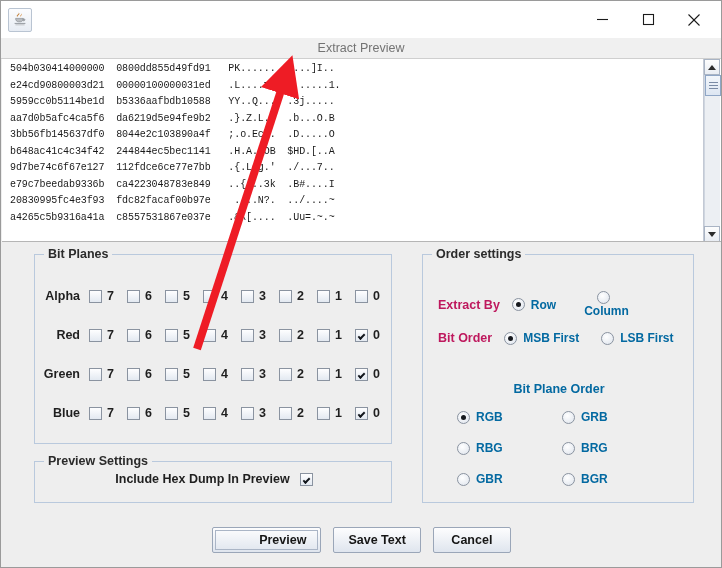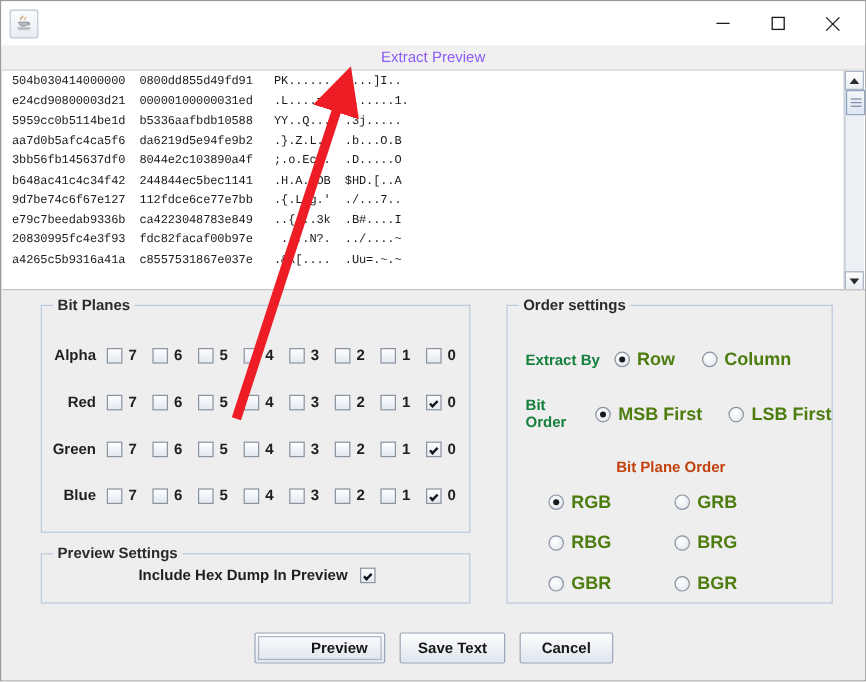--- a/index.html
+++ b/index.html
@@ -46,21 +46,21 @@
   
   #header-strip {
     position: absolute; left: 0; top: 37px;
     width: 720px; height: 21px;
     background: #f0f0f0;
     border-bottom: 1px solid #cfcfcf;
     display: flex; align-items: center; justify-content: center;
   }
   #header-title {
     font-size: 12.5px;
-    color: #8b5cf6;
+    color: #737373;
   }
 
   
   #hex-area {
     position: absolute; left: 1px; top: 58px;
     width: 719px; height: 183px;
     background: #ffffff;
     border-bottom: 1px solid #b5b5b5;
     overflow: hidden;
   }
@@ -187,52 +187,52 @@
   }
 
   
   #grp-order { left: 420px; top: 12px; width: 272px; height: 249px; }
 
   .opt-row {
     position: absolute;
     display: flex; align-items: center;
   }
   .opt-label {
-    font-size: 12.5px; font-weight: bold; color: #15803d;
+    font-size: 12.5px; font-weight: bold; color: #be185d; text-align: right;
   }
   .rb {
     width: 13px; height: 13px; border-radius: 50%;
     border: 1px solid #8a93a0;
     background: radial-gradient(circle at 40% 35%, #ffffff, #dde3ec);
     position: relative; flex: none;
   }
   .rb.selected::after {
     content: "";
     position: absolute; left: 3px; top: 3px;
     width: 5px; height: 5px; border-radius: 50%;
     background: #16191e;
   }
   .rb-text {
-    font-size: 15px; font-weight: bold; color: #4d7c0f;
+    font-size: 12px; font-weight: bold; color: #0369a1;
     margin-left: 6px; white-space: nowrap;
   }
   .rb-item { display: flex; align-items: center; }
 
   #row-extractby { left: 15px; top: 36px; }
   #row-extractby .opt-label { margin-right: 12px; }
-  #row-extractby .rb-item + .rb-item { margin-left: 22px; }
+  #row-extractby .rb-item + .rb-item { margin-left: 22px; flex-direction: column; }
 
   #row-bitorder { left: 15px; top: 76px; }
   #row-bitorder .opt-label { margin-right: 12px; }
   #row-bitorder .rb-item + .rb-item { margin-left: 22px; }
 
   #bpo-title {
     position: absolute; left: 22px; top: 127px;
     width: 228px; text-align: center;
-    font-size: 12.5px; font-weight: bold; color: #c2410c;
+    font-size: 12.5px; font-weight: bold; color: #0369a1;
   }
   #bpo-grid {
     position: absolute; left: 34px; top: 155px;
     width: 210px;
     display: grid;
     grid-template-columns: 1fr 1fr;
     row-gap: 17px;
   }
 
   

